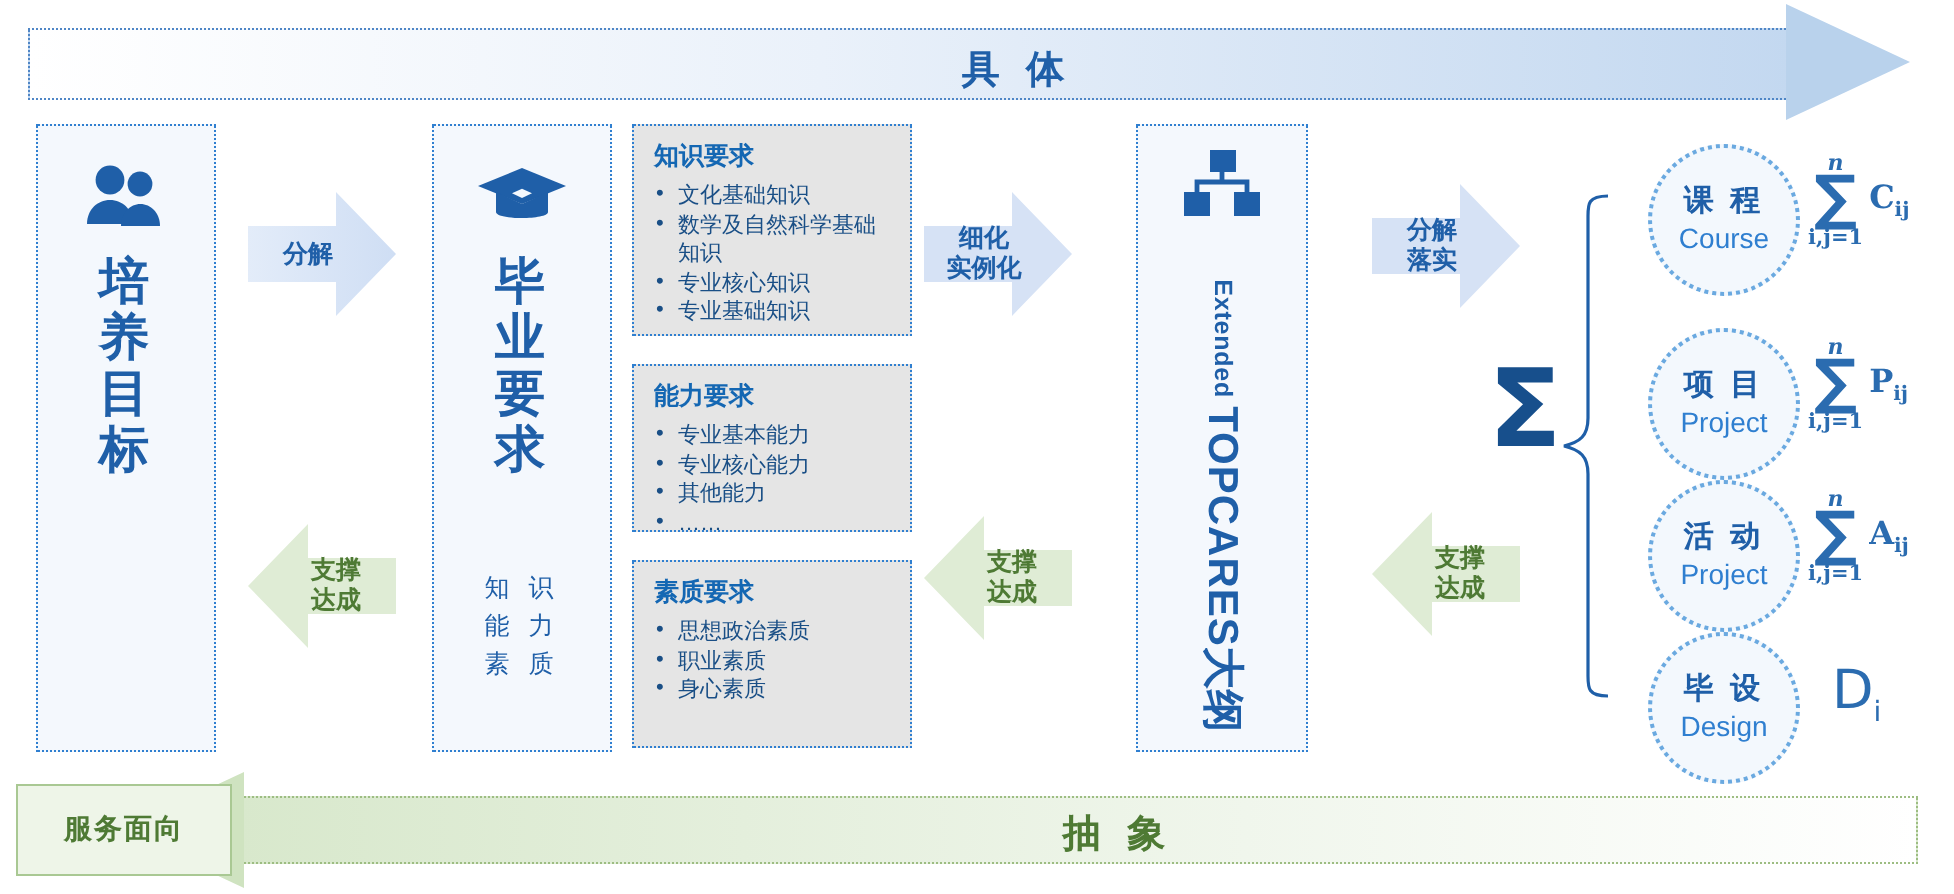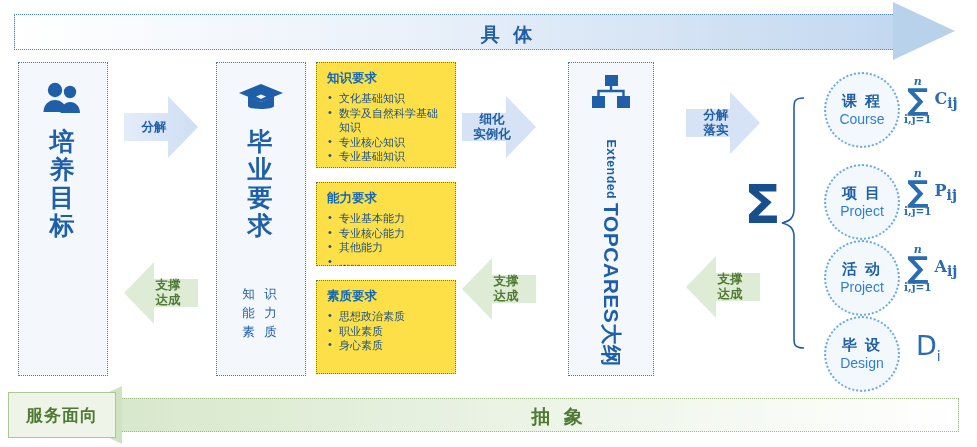--- a/index.html
+++ b/index.html
@@ -37,21 +37,21 @@
     position:absolute;left:60px;top:386px;width:0;height:0;
     border-top:29px solid transparent;border-bottom:29px solid transparent;
     border-right:62px solid #cfe3c0;
   }
   .bot-text{left:120px;top:398px;width:838px;height:32px;color:#4e7a34;}
 
   .service-box{
     position:absolute;left:8px;top:392px;width:106px;height:44px;
     background:#eef5e8;border:1px solid #a9c893;
     display:flex;align-items:center;justify-content:center;
-    color:#4e7a34;font-weight:bold;font-size:17px;letter-spacing:1px;
+    color:#4e7a34;font-weight:bold;font-size:14px;letter-spacing:1px;
   }
 
   
   .col-box{
     position:absolute;background:#f4f8fd;border:1px dotted #2f7fd0;
     display:flex;flex-direction:column;align-items:center;
   }
   .col-icon{margin-top:12px;height:46px;display:flex;align-items:center;justify-content:center;}
   .col-title{
     color:#1f5fa8;font-weight:bold;font-size:25px;line-height:1.12;
@@ -63,21 +63,21 @@
     color:#1f5fa8;font-size:12px;line-height:1.45;text-align:center;
     position:absolute;left:6px;right:6px;
   }
   .col-sub-grid{
     position:absolute;left:0;right:0;color:#1f5fa8;font-size:12.5px;
     text-align:center;line-height:1.5;letter-spacing:3px;
   }
 
   
   .req-card{
-    position:absolute;background:#fde047;border:1px dotted #2f7fd0;
+    position:absolute;background:#e5e5e5;border:1px dotted #2f7fd0;
     padding:6px 8px 6px 8px;box-sizing:border-box;
   }
   .req-title{color:#1467b3;font-weight:bold;font-size:12.5px;margin:1px 0 4px 2px;}
   .req-list{margin:0;padding:0;list-style:none;}
   .req-list li{
     color:#1a4f86;font-size:11px;line-height:1.32;
     padding-left:14px;position:relative;
   }
   .req-list li:before{
     content:"\2022";position:absolute;left:3px;top:-1px;color:#1a4f86;font-size:11px;
@@ -131,21 +131,21 @@
   .formula{
     position:absolute;color:#2b6cb0;
     font-family:"DejaVu Serif","Liberation Serif",serif;
     display:flex;align-items:center;
   }
   .sum{position:relative;display:inline-block;text-align:center;line-height:1;}
   .sum .lim-top{font-size:11px;font-weight:bold;font-style:italic;display:block;margin-bottom:-2px;}
   .sum .big{font-size:30px;font-weight:bold;display:block;font-family:"DejaVu Sans",sans-serif;}
   .sum .lim-bot{font-size:10.5px;font-weight:bold;display:block;margin-top:-1px;}
   .term{font-size:16px;font-weight:bold;margin-left:3px;}
-  .term sub{font-size:14px;font-weight:bold;}
+  .term sub{font-size:10px;font-weight:bold;}
   .term-big{font-size:27px;font-weight:normal;color:#2b6cb0;font-family:"DejaVu Sans",sans-serif;}
   .term-big sub{font-size:14px;}
 </style>
 </head>
 <body>
 
 <div class="stage">
 
   <div class="top-banner-body"></div>
   <div class="top-banner-head"></div>

